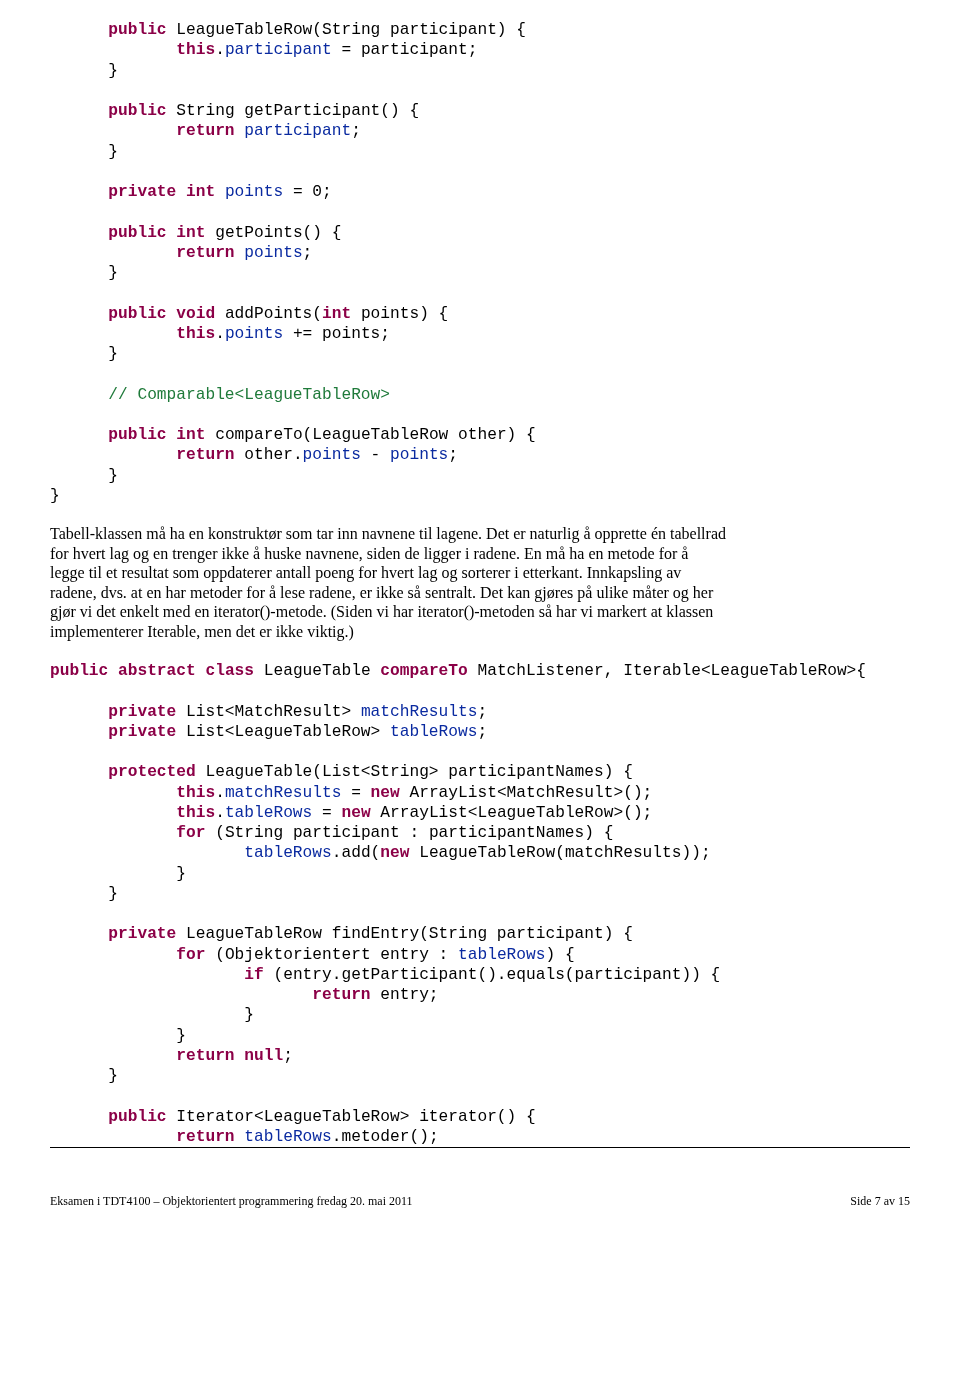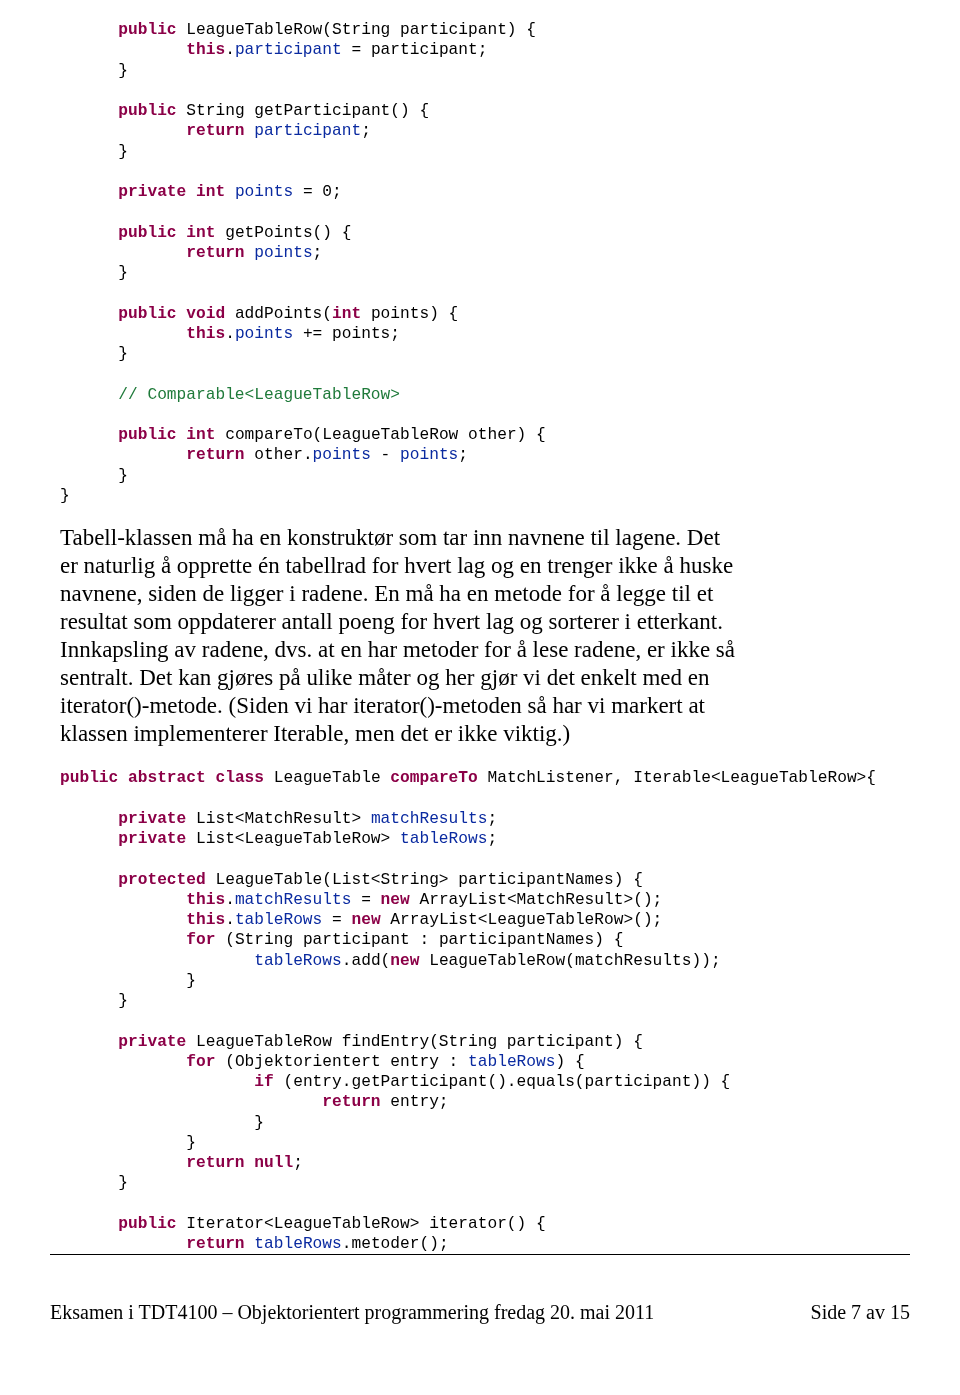--- a/index.html
+++ b/index.html
@@ -6,43 +6,42 @@
     margin: 0;
     padding: 0;
     background: #fff;
     font-family: "Times New Roman", Times, serif;
     width: 960px;
   }
   .page {
     padding: 20px 50px 0 50px;
     box-sizing: border-box;
     width: 776px;
-    margin-left: 10px;
   }
   pre {
     font-family: "Lucida Console", "Courier New", monospace;
     font-size: 16.2px;
     line-height: 1.25;
     white-space: pre;
     margin: 0;
   }
   .kw { color: #8b0047; font-weight: bold; }
   .cm { color: #1f7a3a; }
   .fld { color: #0a2aa0; }
   .para {
-    font-size: 23px;
+    font-size: 16px;
     line-height: 1.22;
     margin: 18px 0 20px 0;
     color: #000;
   }
   .footer {
     position: relative;
     margin-top: 40px;
     padding: 6px 50px 8px 50px;
-    font-size: 20px;
+    font-size: 12px;
   }
   .footer-left {
     display: inline-block;
   }
   .footer-right {
     position: absolute;
     right: 50px;
     top: 6px;
   }
   .rule {

